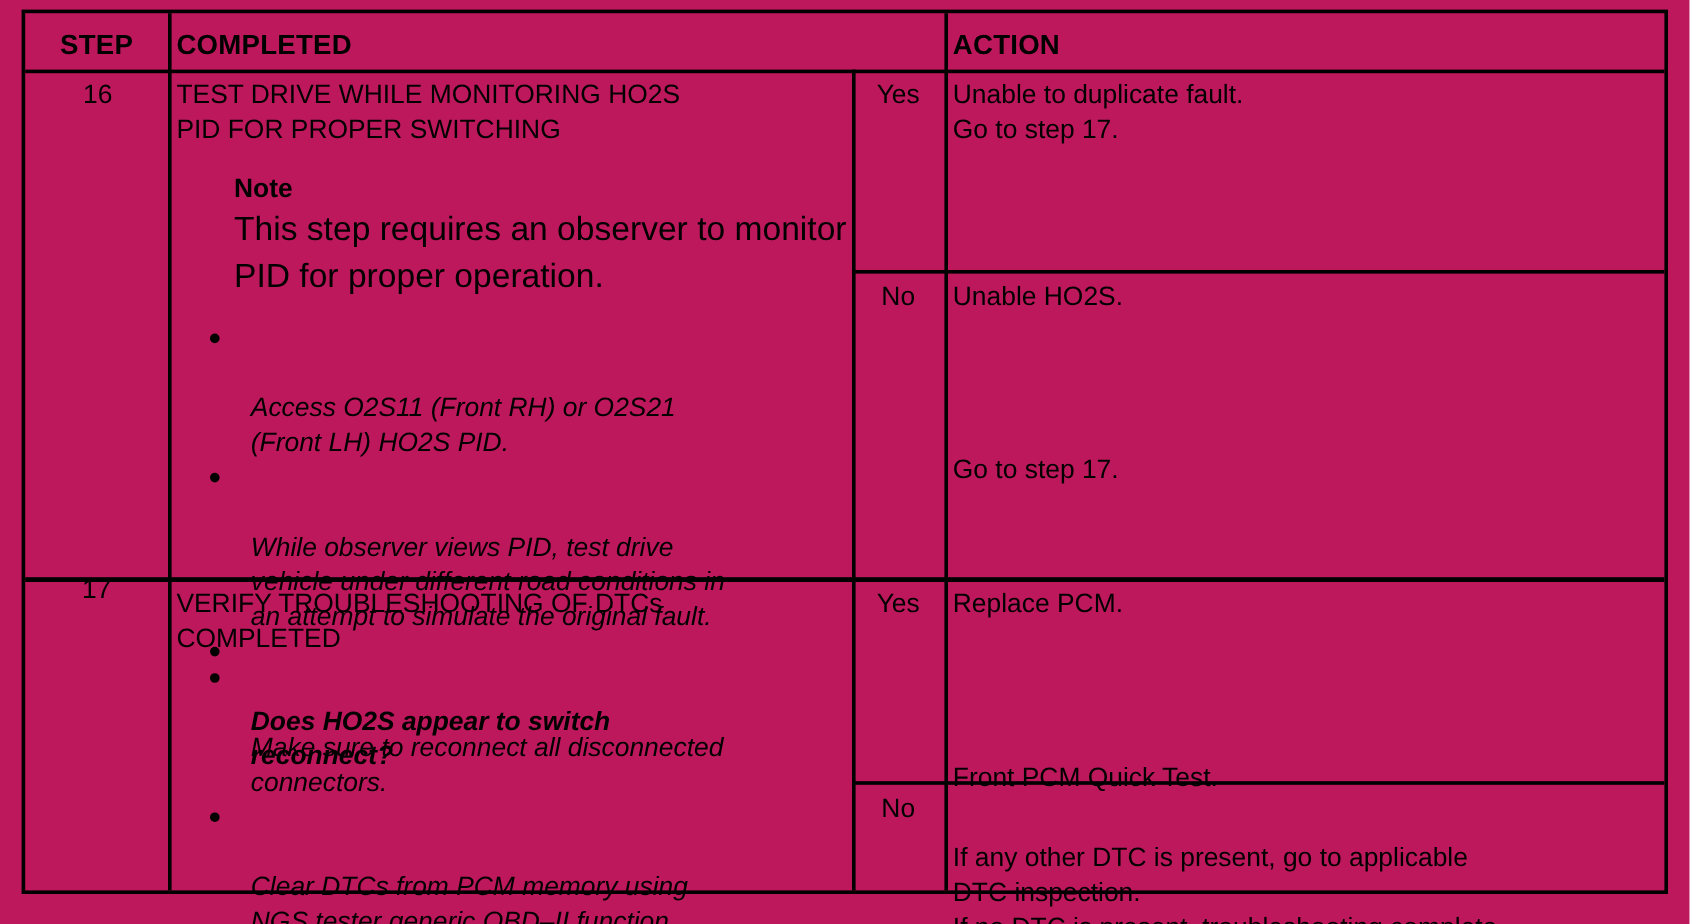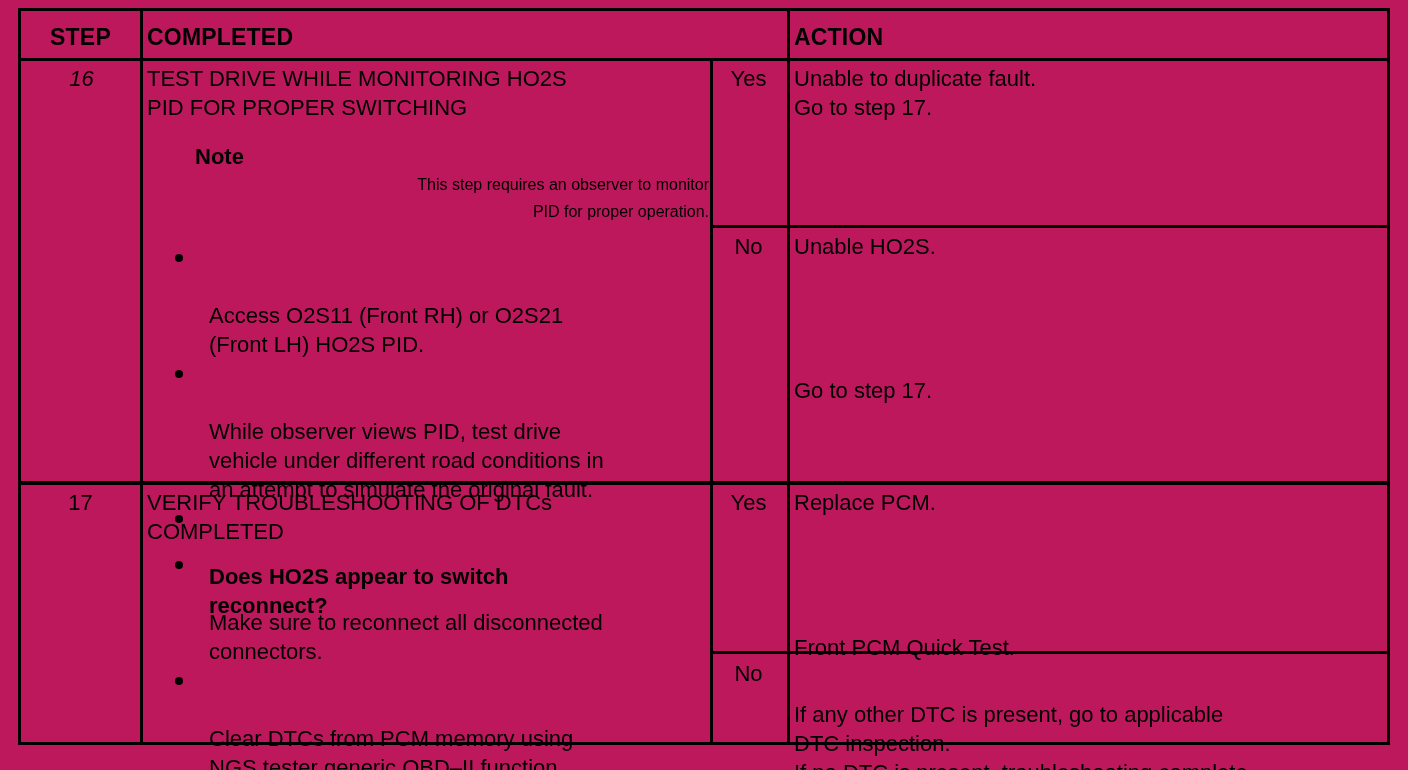--- a/index.html
+++ b/index.html
@@ -67,22 +67,22 @@
     letter-spacing: 0.2px;
   }
   .center { text-align: center; }
 
   
   .c-hdr-step  { left: 0;    top: 4px;  width: 119px; height: 43px; padding-top: 8px; }
   .c-hdr-insp  { left: 126px; top: 4px;  width: 560px; height: 43px; padding-top: 8px; }
   .c-hdr-act   { left: 773px; top: 4px;  width: 590px; height: 43px; padding-top: 8px; }
 
   
-  .c-num16 { left: 0; top: 53px;  width: 121px; height: 40px; font-style: italic; }
-  .c-num17 { left: 0; top: 477px; width: 119px; height: 40px; }
+  .c-num16 { left: 0; top: 53px;  width: 121px; height: 40px; }
+  .c-num17 { left: 0; top: 465px; width: 119px; height: 40px; }
 
   
   .c-insp16 { left: 126px; top: 53px;  width: 562px; }
   .c-insp17 { left: 126px; top: 477px; width: 562px; }
 
   
   .c-yn { width: 77px; text-align: center; }
   .c-yn16a { left: 689px; top: 53px; }
   .c-yn16b { left: 689px; top: 221px; }
   .c-yn17a { left: 689px; top: 477px; }
@@ -106,40 +106,40 @@
   .note-block {
     margin-top: 20px;
     margin-left: 48px;
   }
   .note-label {
     font-weight: bold;
     font-size: 22px;
     line-height: 29px;
   }
   .note-text {
-    font-size: 16px;
-    line-height: 27px;
-    white-space: pre-line;
-    text-align: right;
+    font-size: 28px;
+    line-height: 39px;
+    white-space: pre-line;
   }
 
   
   ul.bullets {
     list-style: none;
     margin: 18px 0 0 0;
     padding: 0;
   }
   ul.bullets.tight { margin-top: 4px; }
   ul.bullets li {
     position: relative;
     padding-left: 62px;
     margin-bottom: 0;
     font-size: 22px;
     line-height: 29px;
     white-space: pre-line;
+    font-style: italic;
   }
   ul.bullets li .dot {
     position: absolute;
     left: 28px;
     top: 11px;
     width: 8px;
     height: 8px;
     border-radius: 50%;
     background: #000;
   }

